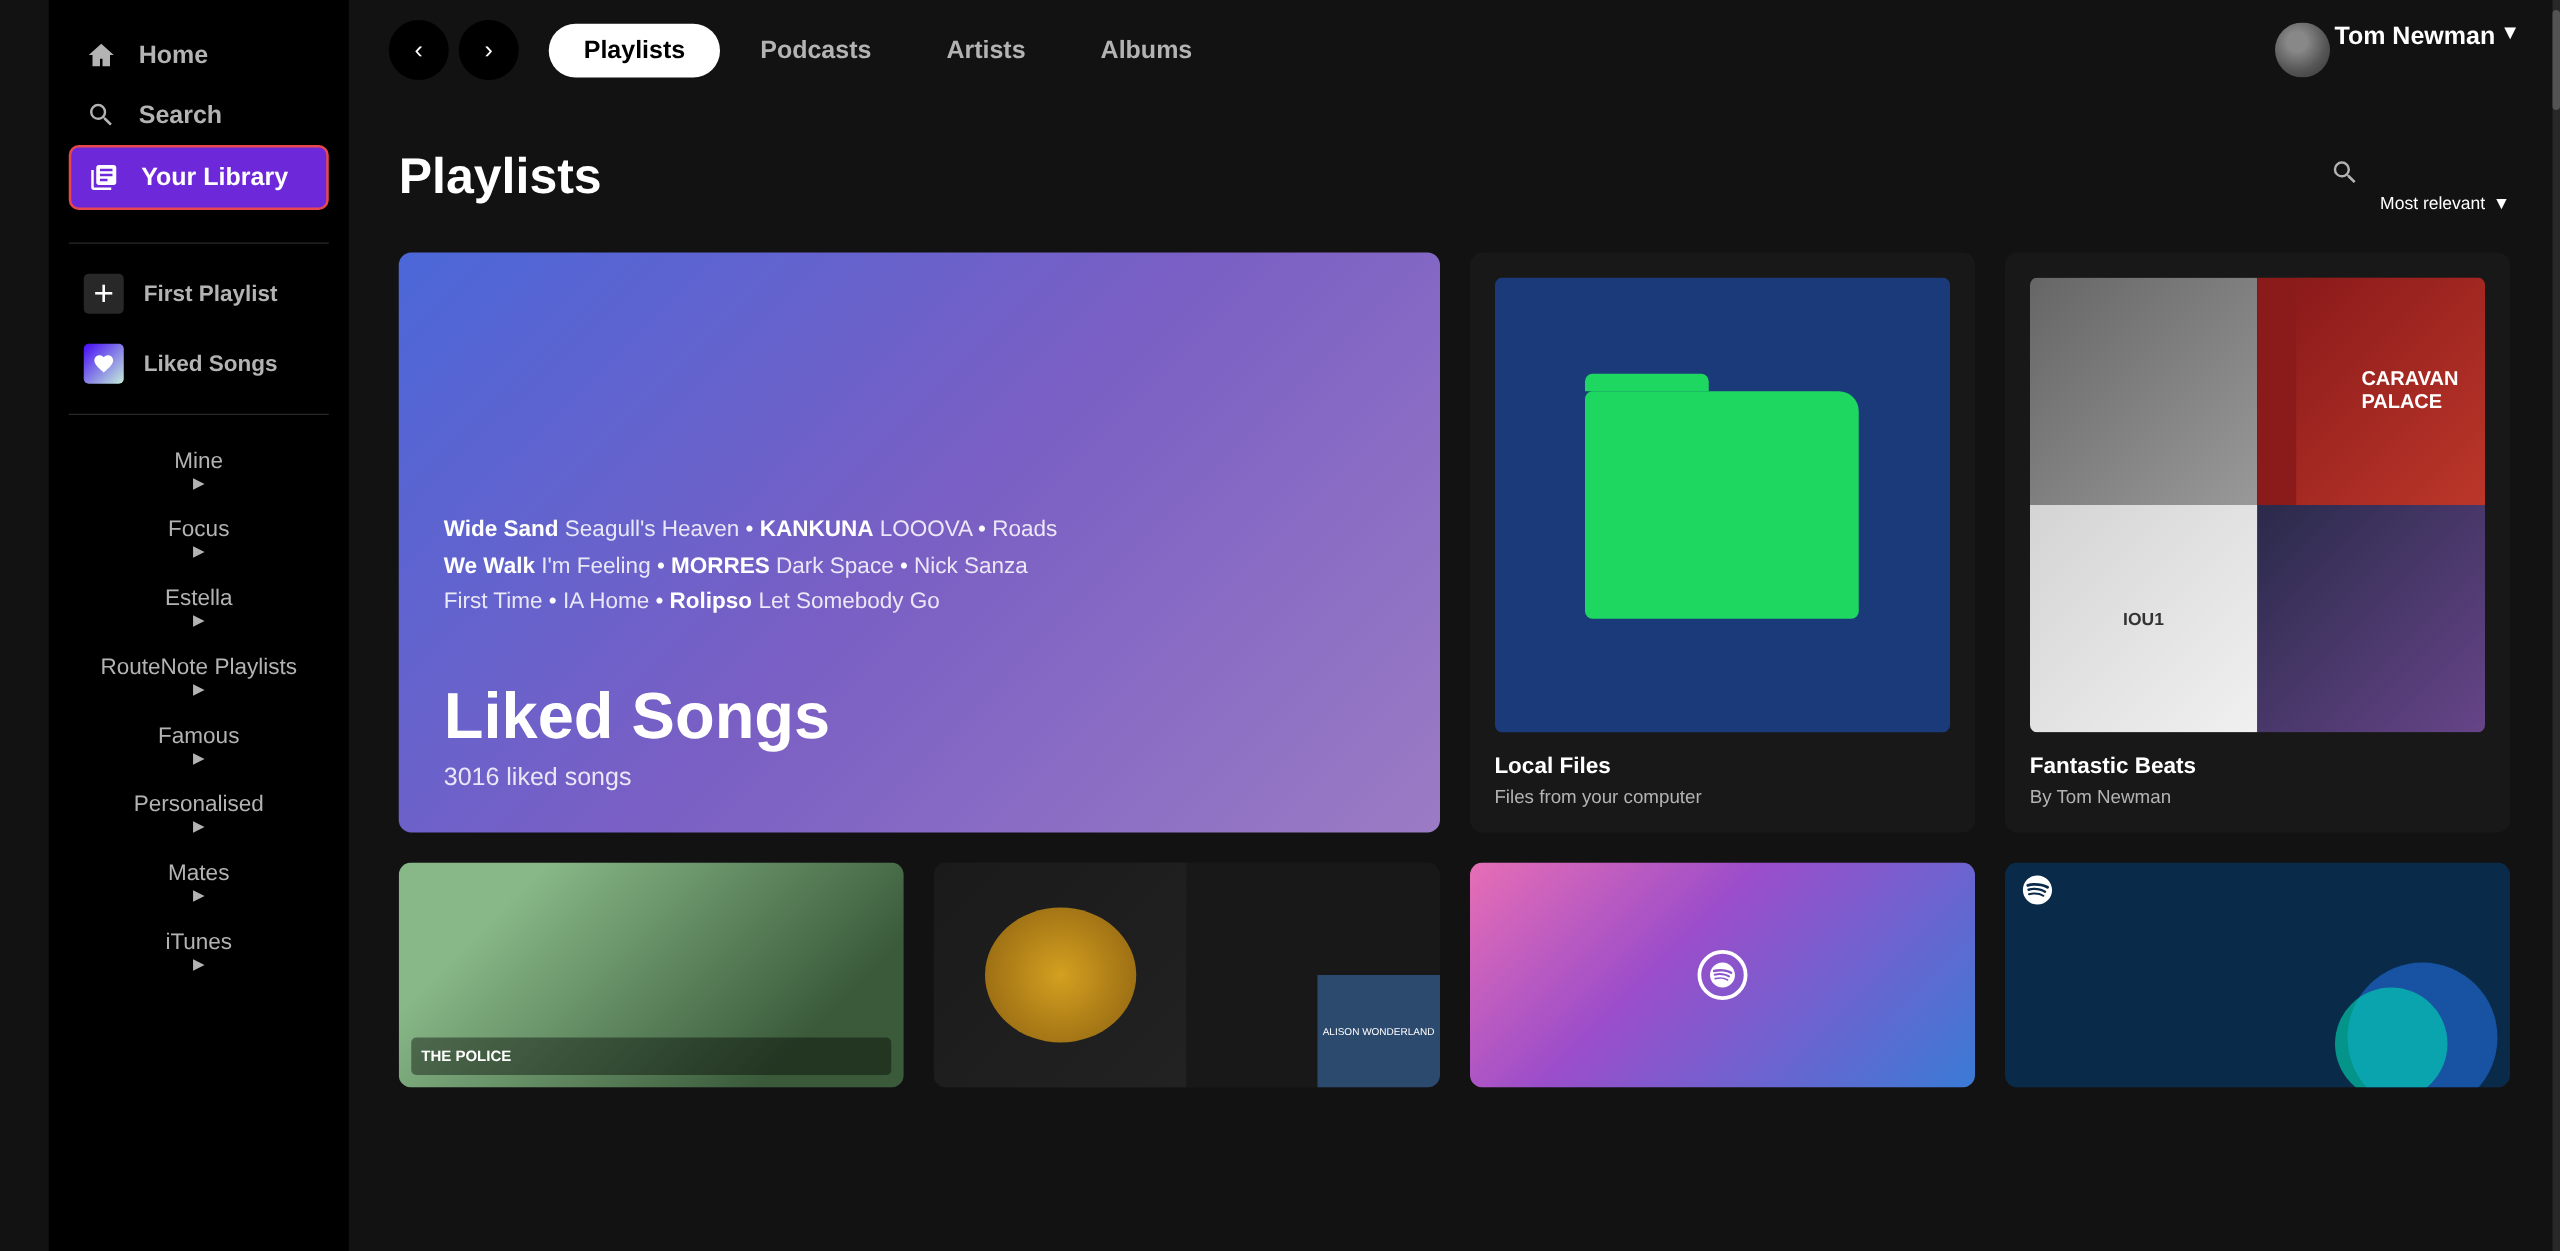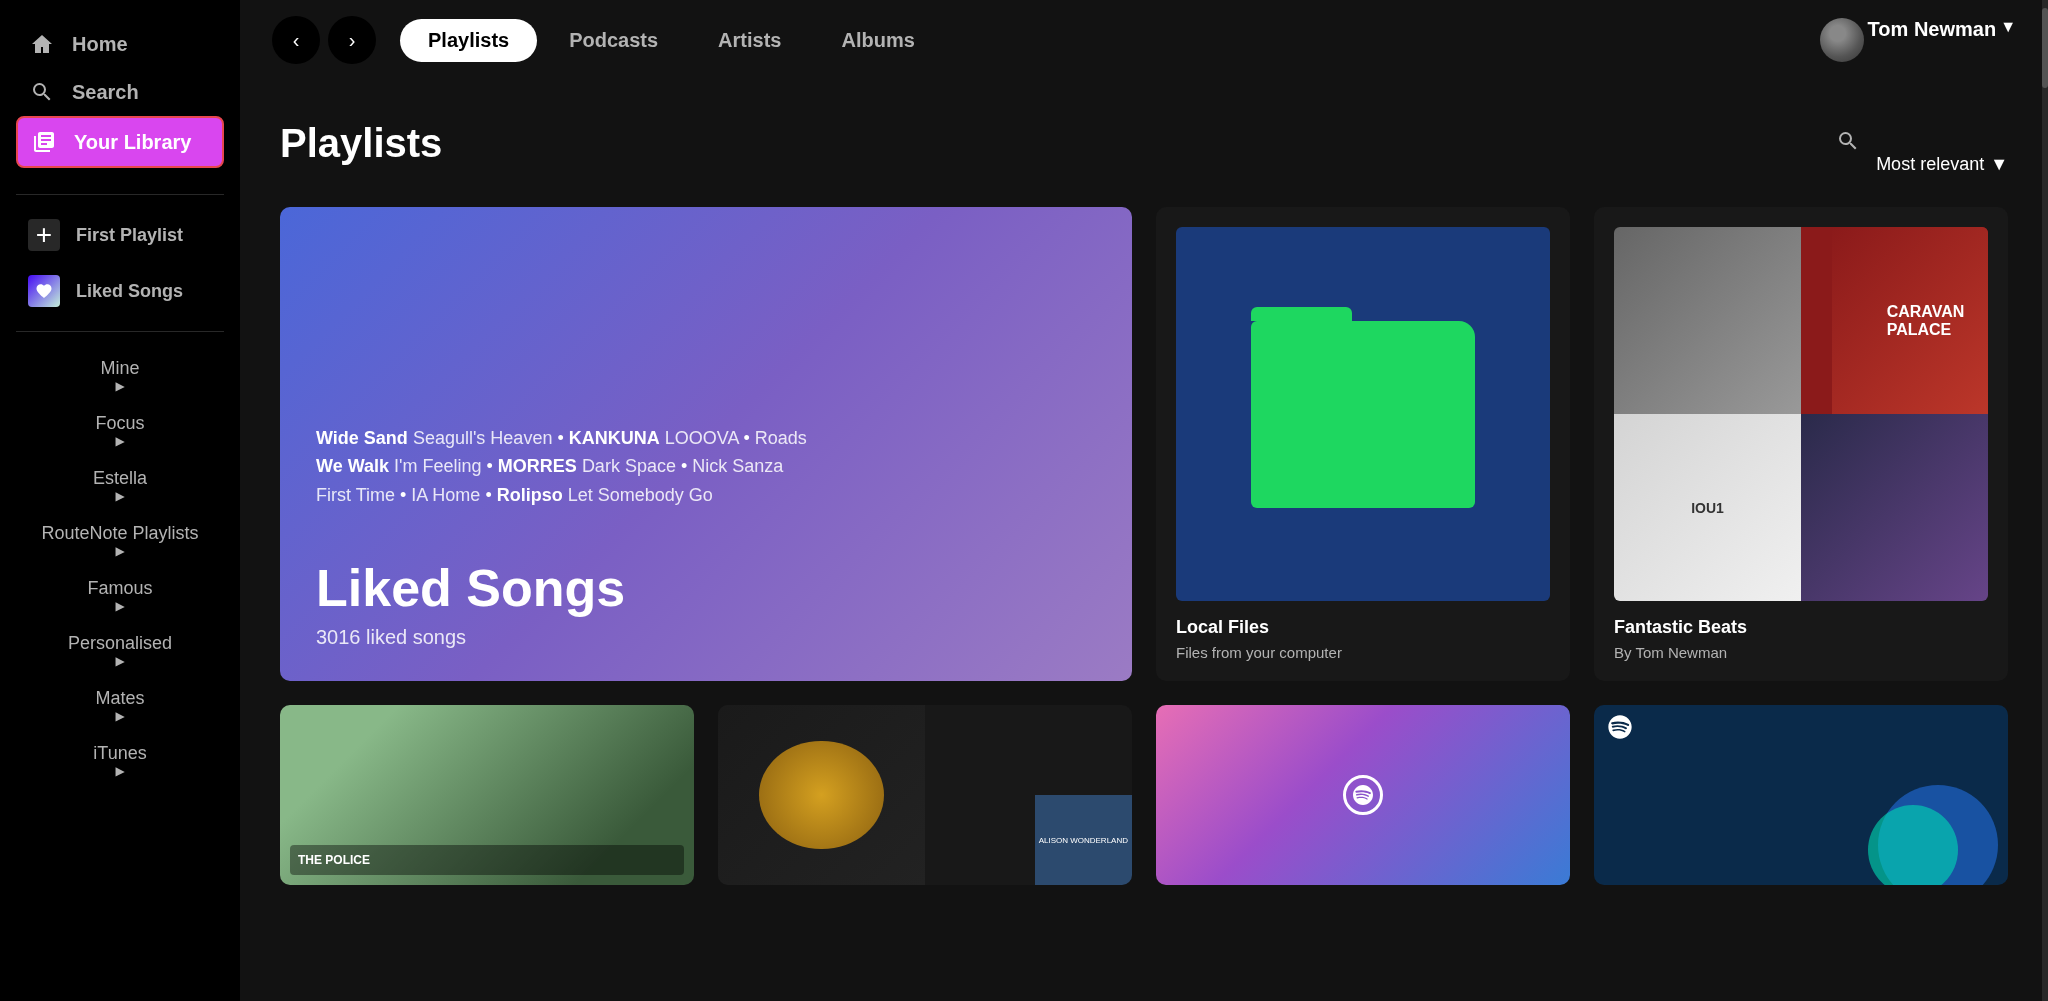--- a/index.html
+++ b/index.html
@@ -15,40 +15,41 @@
 
     
     .sidebar {
       width: 240px;
       min-width: 240px;
       background: #000;
       height: 100%;
       display: flex;
       flex-direction: column;
       padding: 0;
+      margin-left: 39px;
     }
 
     .sidebar-nav {
       padding: 20px 16px 10px;
     }
 
     .sidebar-nav-item {
       display: flex;
       align-items: center;
       gap: 16px;
       padding: 10px 12px;
       border-radius: 6px;
       cursor: pointer;
       color: #b3b3b3;
       font-size: 20px;
       font-weight: 600;
       text-decoration: none;
     }
     .sidebar-nav-item.active {
-      background: #d946ef;
+      background: #6d28d9;
       color: #fff;
       position: relative;
     }
     .sidebar-nav-item.active::before {
       content: '';
       position: absolute;
       left: -3px;
       top: 50%;
       transform: translateY(-50%);
       width: 0; height: 0;
@@ -272,21 +273,21 @@
       font-size: 24px;
       cursor: pointer;
     }
 
     .sort-dropdown {
       display: flex;
       align-items: flex-end;
       gap: 6px;
       cursor: pointer;
       color: #fff;
-      font-size: 18px;
+      font-size: 14px;
       font-weight: 500;
       margin-top: 42px;
     }
 
     
     .playlists-grid {
       display: grid;
       grid-template-columns: repeat(4, 1fr);
       gap: 24px;
     }

